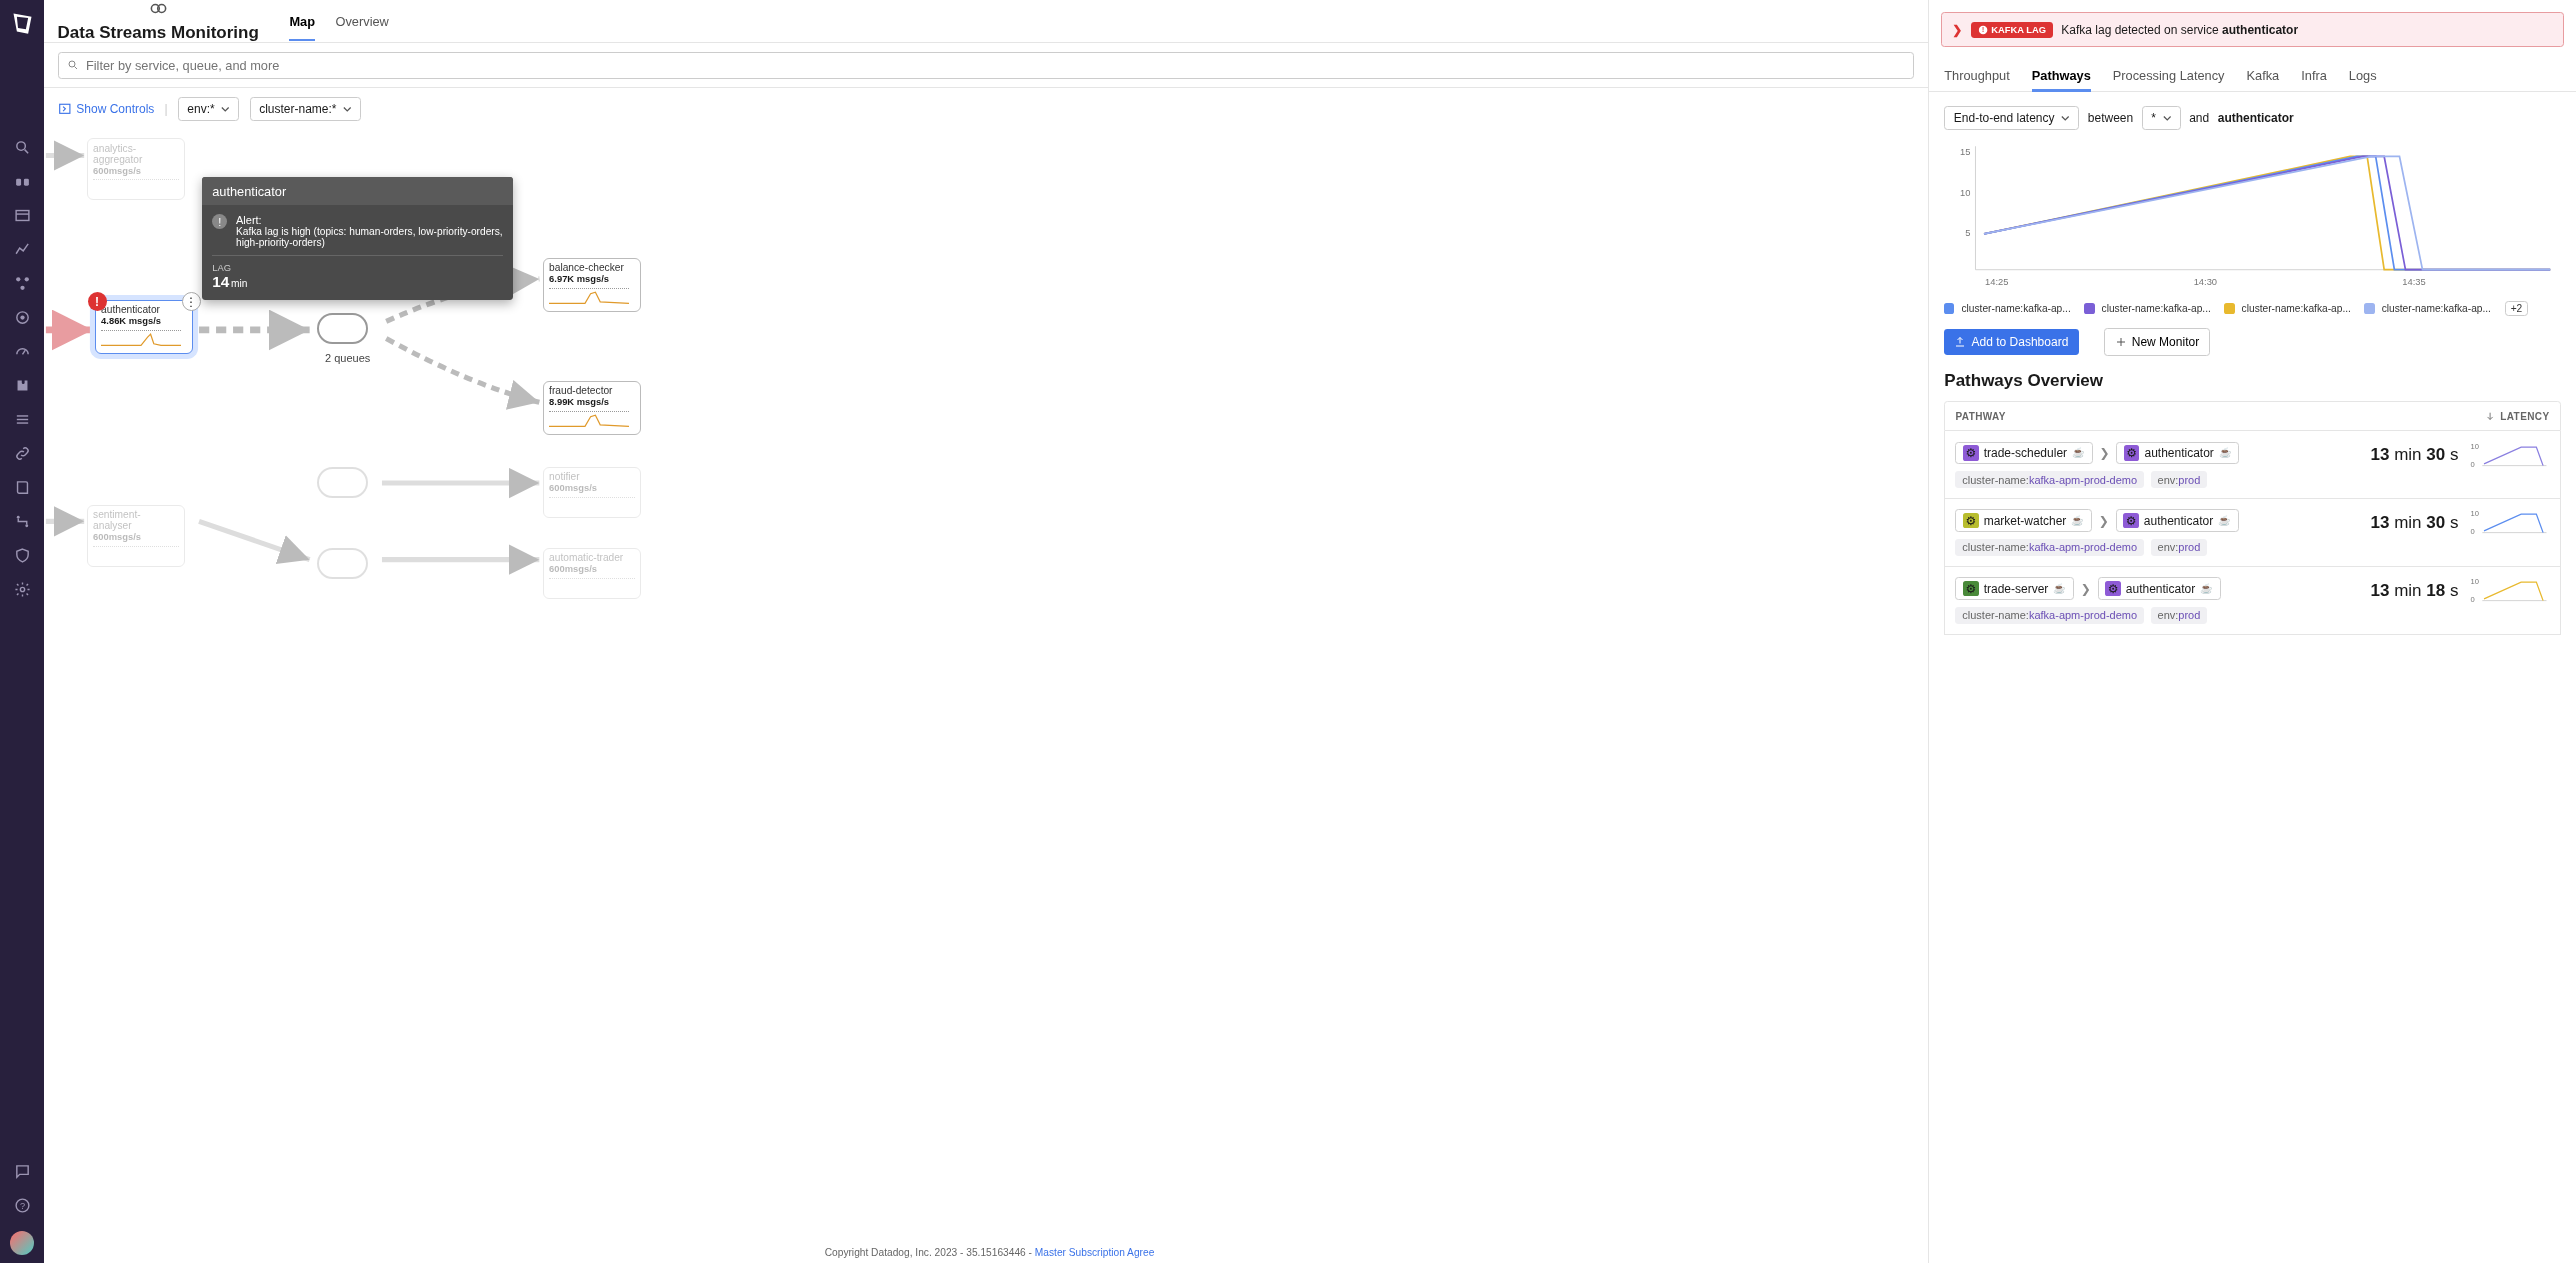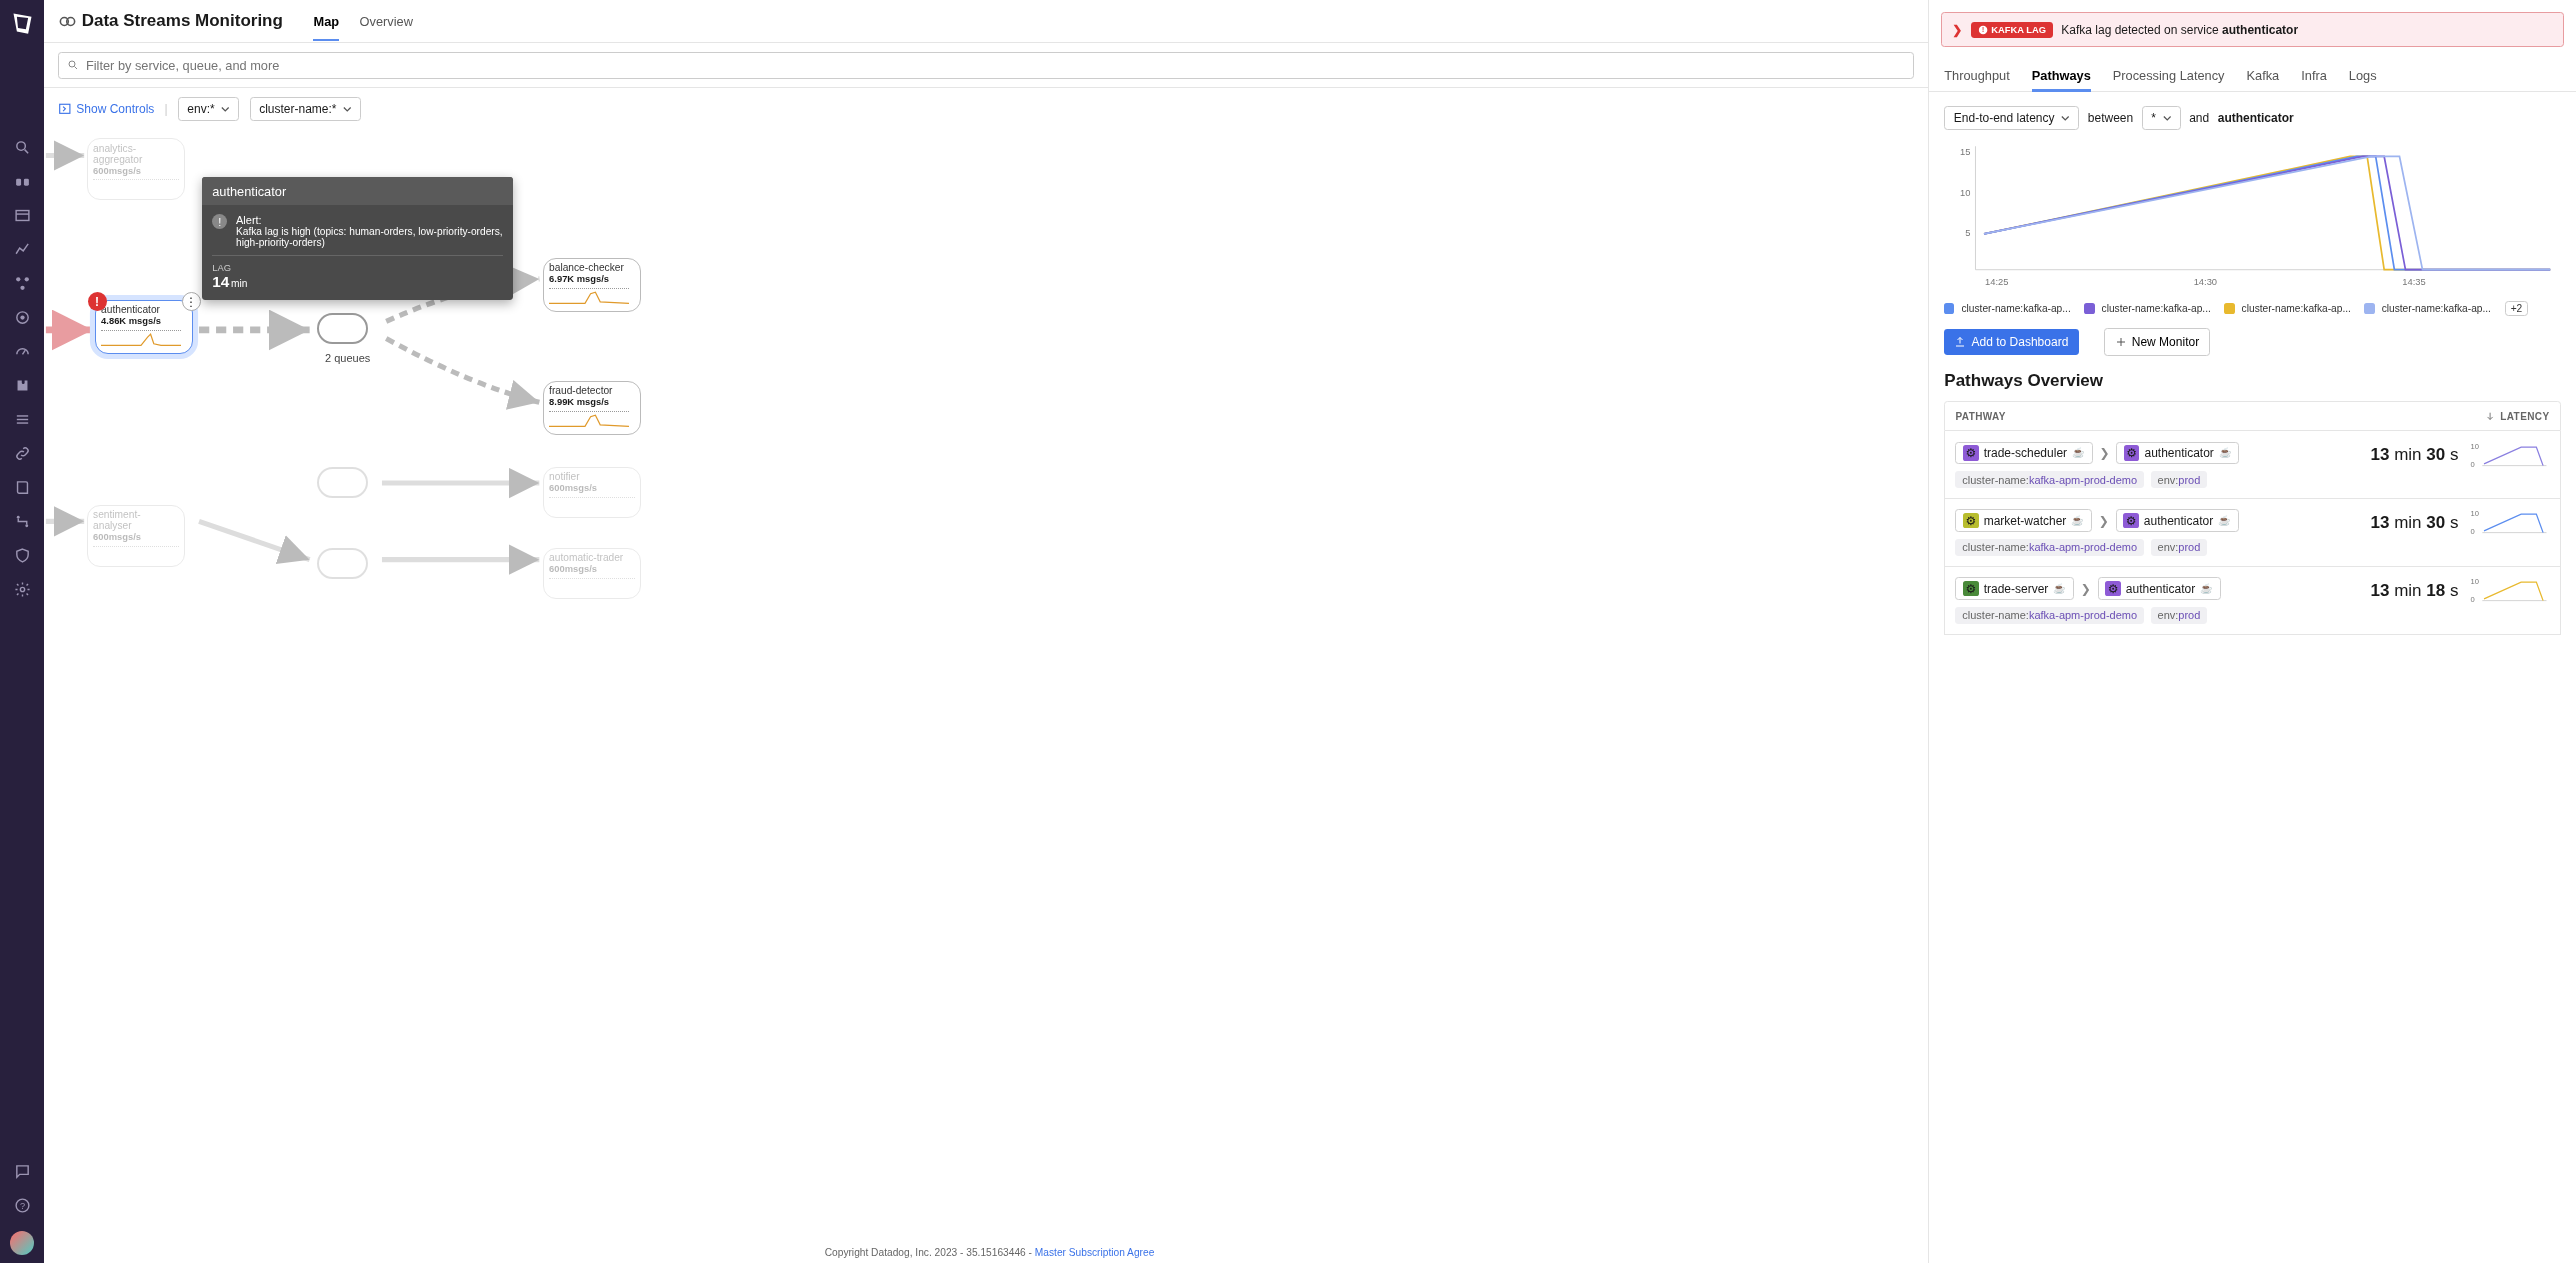--- a/index.html
+++ b/index.html
@@ -5,35 +5,35 @@
 * { box-sizing: border-box; margin: 0; padding: 0; font-family: -apple-system, BlinkMacSystemFont, "Segoe UI", Helvetica, Arial, sans-serif; }
 body { background: #fff; color: #1a1a1a; font-size: 12px; overflow: hidden; }
 .app { display: flex; height: 100vh; }
 .sidebar-left { width: 44px; background: #28203d; display: flex; flex-direction: column; align-items: center; padding-top: 10.2px; gap: 17px; flex-shrink: 0;}
 .sidebar-left .logo { width: 27px; height: 27px; color:#fff; }
 .sidebar-left .nav-icon { width: 17px; height: 17px; color: #9c95b3; cursor: pointer; }
 .sidebar-left .spacer { flex:1; }
 .avatar-badge { width:24px;height:24px;border-radius:50%;background:linear-gradient(135deg,#ff6b6b,#4ecdc4);margin-bottom:8.5px;}
 .main { flex: 1; display: flex; flex-direction:column; min-width: 0; position:relative; }
 .header { display: flex; align-items: center; height: 43px; padding: 0 13.6px; border-bottom: 0.9px solid #e5e5e5; gap: 13.6px; }
-.header .icon-group { display:flex; align-items:center; gap:5.1px; }
+.header .icon-group { display:flex; align-items:center; gap:5.1px;flex-direction:column; }
 .header h1 { font-size: 17px; font-weight: 700; }
 .top-tabs { display:flex; gap:20.5px; margin-left: 17px;}
 .top-tab { padding: 12px 0; font-size:12.8px; color:#555; cursor:pointer; position:relative;}
 .top-tab.active { color:#000; font-weight:600;}
 .top-tab.active::after { content:""; position:absolute; left:0; right:0; bottom:-0.9px; height:2.6px; background:#5b8def;}
 .filter-bar { padding: 8.5px 13.6px; border-bottom:0.9px solid #e5e5e5;}
 .filter-input { display:flex; align-items:center; gap:6.8px; border:0.9px solid #ccc; border-radius:3.4px; padding:5.1px 8.5px; color:#888;}
 .controls-row { display:flex; align-items:center; gap:10.2px; padding:8.5px 13.6px;}
 .show-controls { color:#3a72e8; display:flex; align-items:center; gap:5.1px; cursor:pointer;}
 .divider { color:#ccc;}
 .chip { border:0.9px solid #ccc; border-radius:3.4px; padding:4.3px 8.5px; display:flex; align-items:center; gap:6.8px; background:#fff; cursor:pointer;}
 .chevron-down { width:8.5px; height:8.5px; }
 .canvas { flex:1; position:relative; background:#fff; overflow:hidden;}
-.node { position:absolute; border:1.7px solid #bbb; border-radius:13px; background:#fff; width:98px; padding:3.4px 5.1px;}
+.node { position:absolute; border:1.7px solid #bbb; border-radius:6px; background:#fff; width:98px; padding:3.4px 5.1px;}
 .node .title { font-size:10.2px; color:#333; }
 .node .rate { font-size:9.4px; font-weight:700; }
 .node .spark { height:17px; margin-top:3.4px; border-top:0.9px dotted #999;}
 .node.faded { opacity:0.3;}
 .node.selected { border-color:#5b8def; box-shadow: 0 0 0 5.1px #d6e4ff; }
 .alert-badge { position:absolute; top:-8.5px; left:-8.5px; width:19px; height:19px; border-radius:50%; background:#d33; color:#fff; display:flex; align-items:center; justify-content:center; font-weight:bold;}
 .dots-badge { position:absolute; top:-8.5px; right:-8.5px; width:19px; height:19px; border-radius:50%; background:#fff; border:0.9px solid #aaa; display:flex; align-items:center; justify-content:center;}
 .queue-shape { position:absolute; width:51px; height:31px; border:2.6px solid #999; border-radius:15.3px / 50%; background:#fff;}
 .queue-label { position:absolute; font-size:11px; color:#444;}
 .tooltip { position:absolute; background:#4a4a4a; color:#fff; border-radius:3.4px; width:311px; font-size:11px; box-shadow:0 3.4px 10.2px rgba(0,0,0,0.3);}

